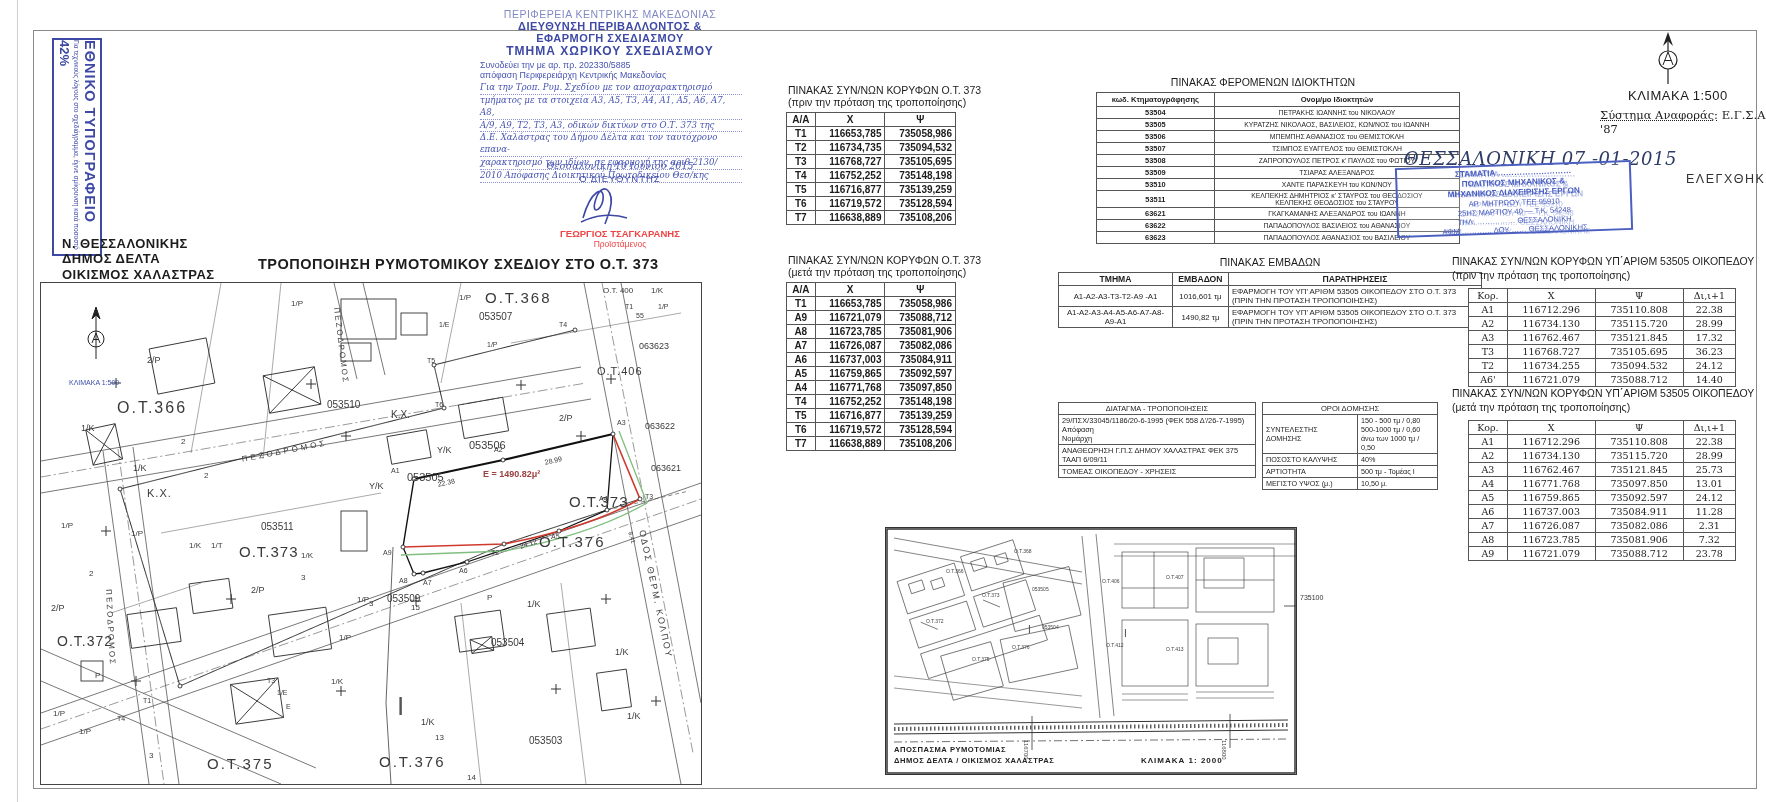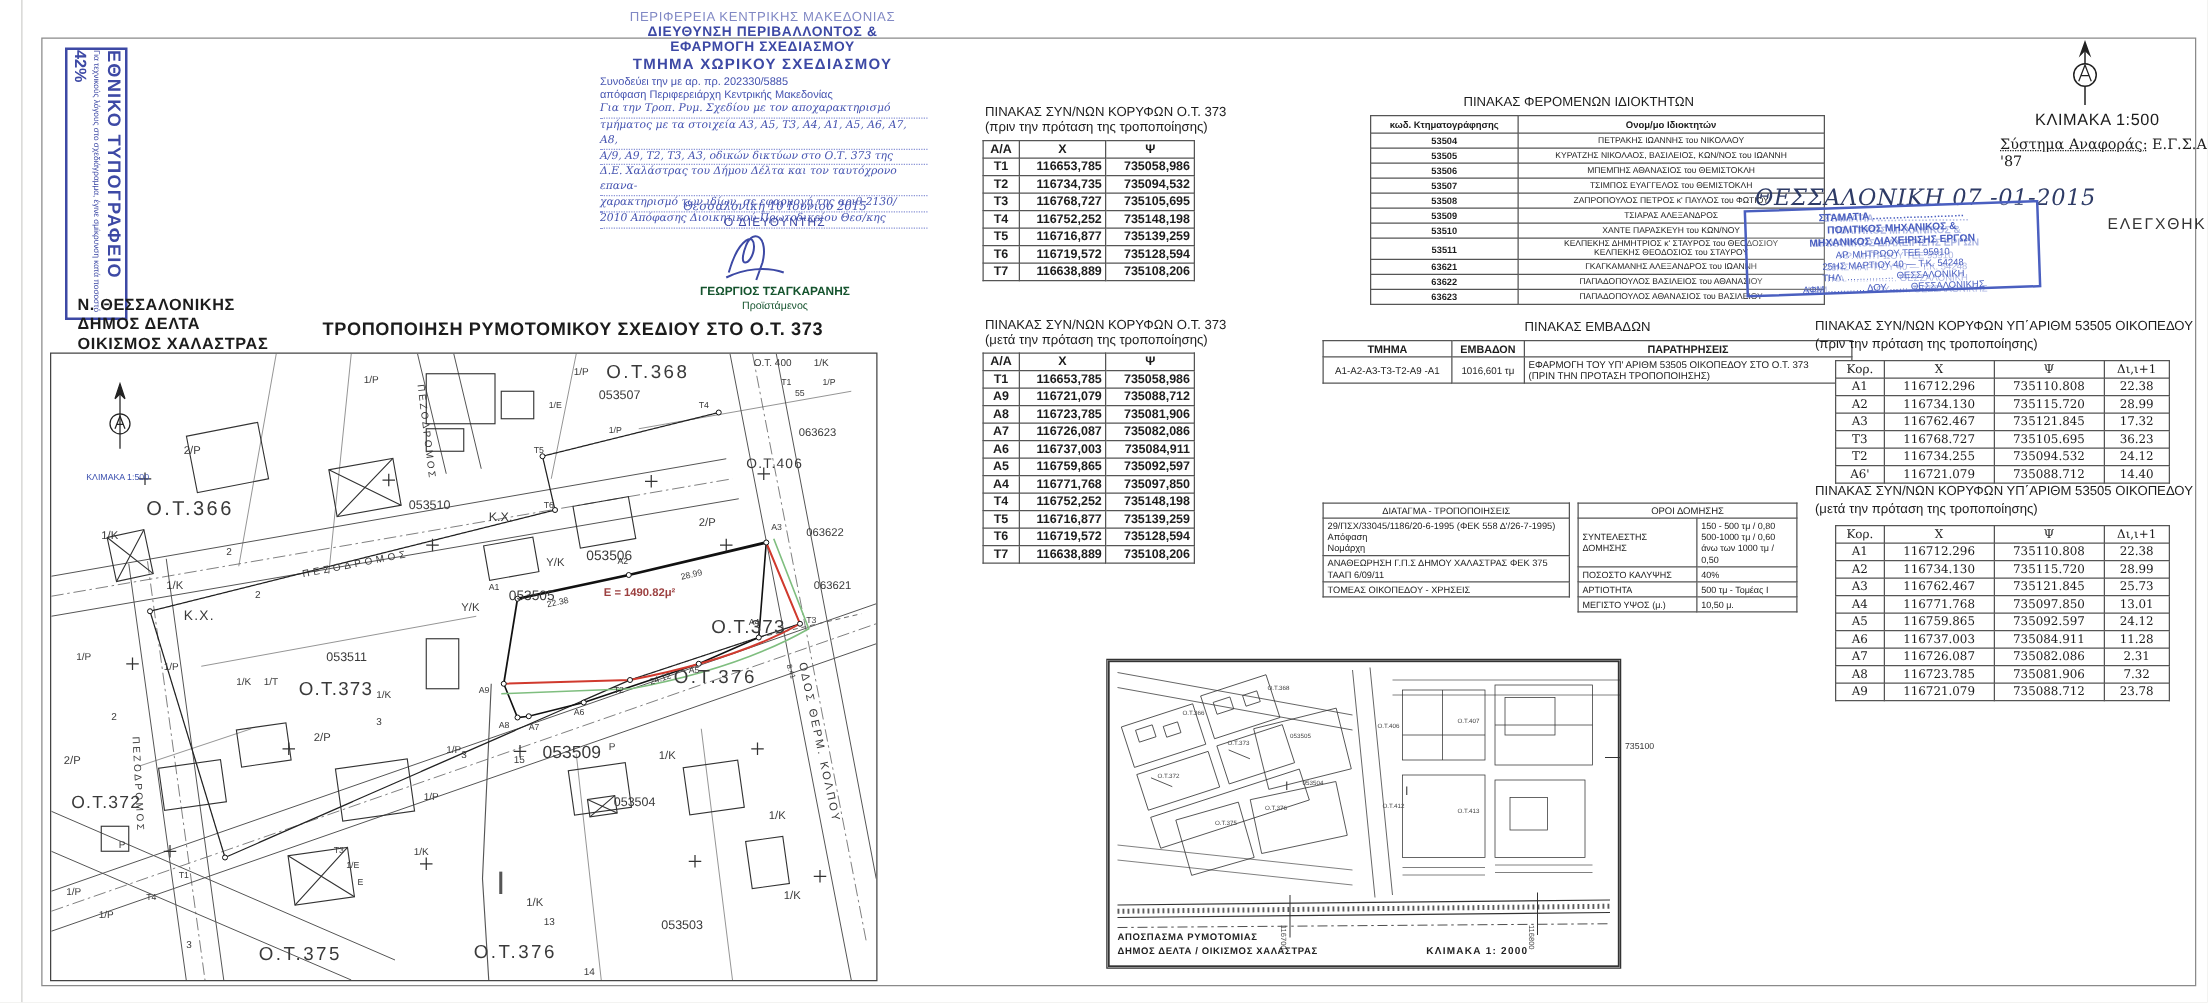--- a/index.html
+++ b/index.html
@@ -22,21 +22,21 @@
   #approval .s1{font-size:10.5px;letter-spacing:.5px;opacity:.65;}
   #approval .s2{font-size:11px;font-weight:bold;letter-spacing:.5px;}
   #approval .s3{font-size:12px;font-weight:bold;letter-spacing:1px;}
   #approval .meta{font-size:8.8px;margin-top:2px;text-align:left;color:#4553b0;}
   .hand{font-family:"DejaVu Serif",serif;font-style:italic;color:#4553b0;}
   #hand-note{left:480px;top:82px;width:262px;font-size:8.6px;line-height:1.38;text-align:left;}
   #hand-note div{border-bottom:1px dotted #8a94d6;}
   #hand-date{left:520px;top:160px;width:200px;font-size:9.5px;text-align:center;}
   #director-line{left:520px;top:173px;width:200px;font-size:9.5px;color:#3d49a5;text-align:center;letter-spacing:1px;}
   #signature{left:575px;top:182px;}
-  #signer{left:520px;top:228px;width:200px;text-align:center;color:#14532d;}
+  #signer{left:520px;top:228px;width:200px;text-align:center;color:#ef4444;}
   #signer .nm{font-size:9.5px;font-weight:bold;}
   #signer .rl{font-size:8.5px;}
 
   
   #region-block{left:62px;top:236px;font-size:13px;font-weight:bold;line-height:1.18;letter-spacing:.5px;}
   #map-title{left:258px;top:256px;font-size:14.5px;font-weight:bold;letter-spacing:.5px;}
 
   
   #main-map{left:40px;top:282px;width:660px;height:501px;border:1.5px solid #444;background:#fff;}
   #main-map svg{position:absolute;left:0;top:0;}
@@ -316,21 +316,21 @@
         <span class="map-lbl" style="left: 148px; top: 258px; font-size: 8px;">1/Κ</span>
         <span class="map-lbl" style="left: 170px; top: 258px; font-size: 8px;">1/Τ</span>
         <span class="map-lbl" style="left: 210px; top: 302px; font-size: 9px;">2/Ρ</span>
         <span class="map-lbl" style="left: 260px; top: 268px; font-size: 8px;">1/Κ</span>
         <span class="map-lbl" style="left: 316px; top: 312px; font-size: 8px;">1/Ρ</span>
         <span class="map-lbl" style="left: 226px; top: 394px; font-size: 7px;">Τ3</span>
         <span class="map-lbl" style="left: 236px; top: 406px; font-size: 7px;">1/Ε</span>
         <span class="map-lbl" style="left: 245px; top: 420px; font-size: 7px;">Ε</span>
         <span class="map-lbl" style="left: 298px; top: 350px; font-size: 8px;">1/Ρ</span>
         <span class="map-lbl" style="left: 290px; top: 394px; font-size: 8px;">1/Κ</span>
-        <span class="map-lbl" style="left: 346px; top: 310px; font-size: 14px; margin-left: 47px;">053509</span>
+        <span class="map-lbl" style="left: 346px; top: 310px; font-size: 10px;">053509</span>
         <span class="map-lbl" style="left: 370px; top: 320px; font-size: 8px;">15</span>
         <span class="map-lbl" style="left: 338px; top: 470px; font-size: 15px; letter-spacing: 2px;">Ο.Τ.376</span>
         <span class="map-lbl" style="left: 498px; top: 250px; font-size: 15px; letter-spacing: 2px;">Ο.Τ.376</span>
         <span class="map-lbl" style="left: 446px; top: 310px; font-size: 8px;">Ρ</span>
         <span class="map-lbl" style="left: 486px; top: 316px; font-size: 9px;">1/Κ</span>
         <span class="map-lbl" style="left: 450px; top: 354px; font-size: 10px;">053504</span>
         <span class="map-lbl" style="left: 574px; top: 364px; font-size: 9px;">1/Κ</span>
         <span class="map-lbl" style="left: 380px; top: 434px; font-size: 9px;">1/Κ</span>
         <span class="map-lbl" style="left: 394px; top: 450px; font-size: 8px;">13</span>
         <span class="map-lbl" style="left: 488px; top: 452px; font-size: 10px;">053503</span>
@@ -535,20 +535,27 @@
           <tr>
             <th>ΤΜΗΜΑ</th>
             <th>ΕΜΒΑΔΟΝ</th>
             <th>ΠΑΡΑΤΗΡΗΣΕΙΣ</th>
           </tr>
         </thead>
         <tbody>
           <tr>
             <td>Α1-Α2-Α3-Τ3-Τ2-Α9 -Α1</td>
             <td>1016,601 τμ</td>
+            <td>ΕΦΑΡΜΟΓΗ ΤΟΥ ΥΠ' ΑΡΙΘΜ 53505 ΟΙΚΟΠΕΔΟΥ ΣΤΟ Ο.Τ. 373
+(ΠΡΙΝ ΤΗΝ ΠΡΟΤΑΣΗ ΤΡΟΠΟΠΟΙΗΣΗΣ)</td>
+          </tr>
+          <tr>
+            <td>Α1-Α2-Α3-Α4-Α5-Α6-Α7-Α8-
+Α9-Α1</td>
+            <td>1490,82 τμ</td>
             <td>ΕΦΑΡΜΟΓΗ ΤΟΥ ΥΠ' ΑΡΙΘΜ 53505 ΟΙΚΟΠΕΔΟΥ ΣΤΟ Ο.Τ. 373
 (ΠΡΙΝ ΤΗΝ ΠΡΟΤΑΣΗ ΤΡΟΠΟΠΟΙΗΣΗΣ)</td>
           </tr>
         </tbody>
       </table>
   </div>
 
   <div class="abs tbl decree" style="left:1058px;top:402px;width:198px;">
     <table>
         <thead>

